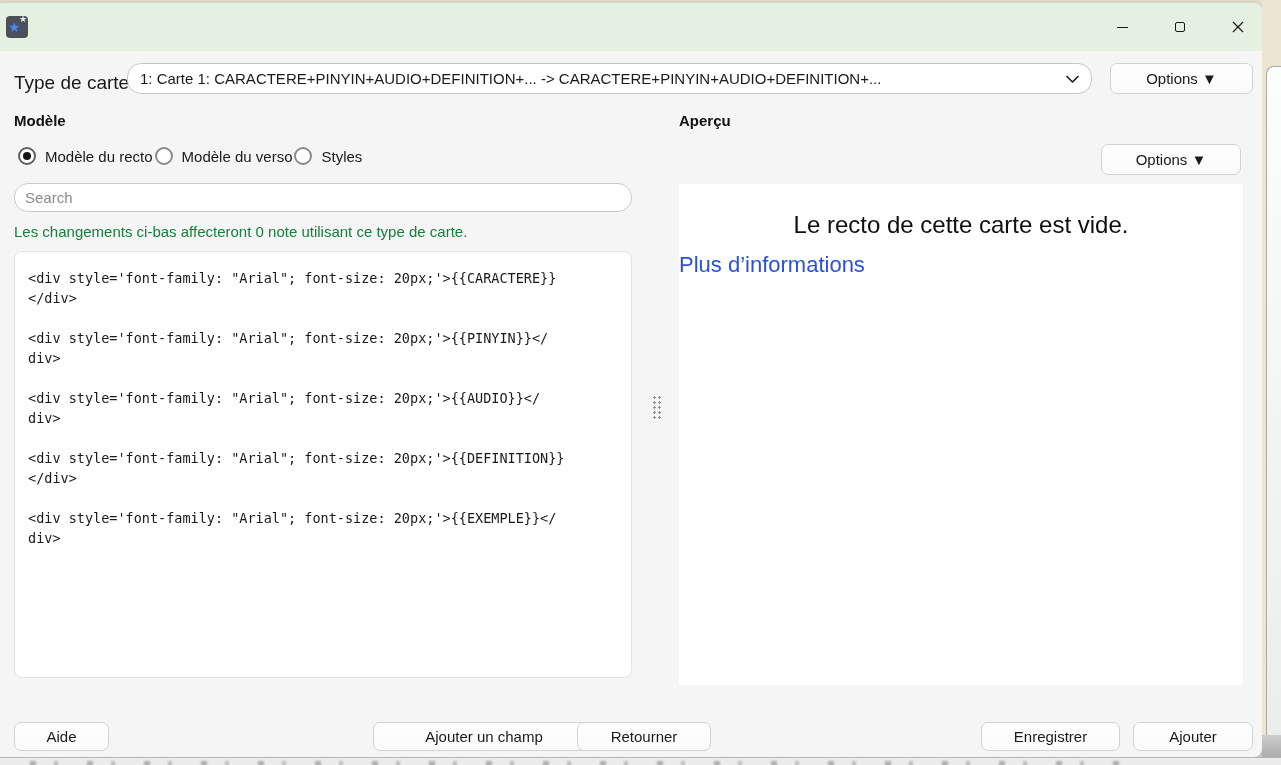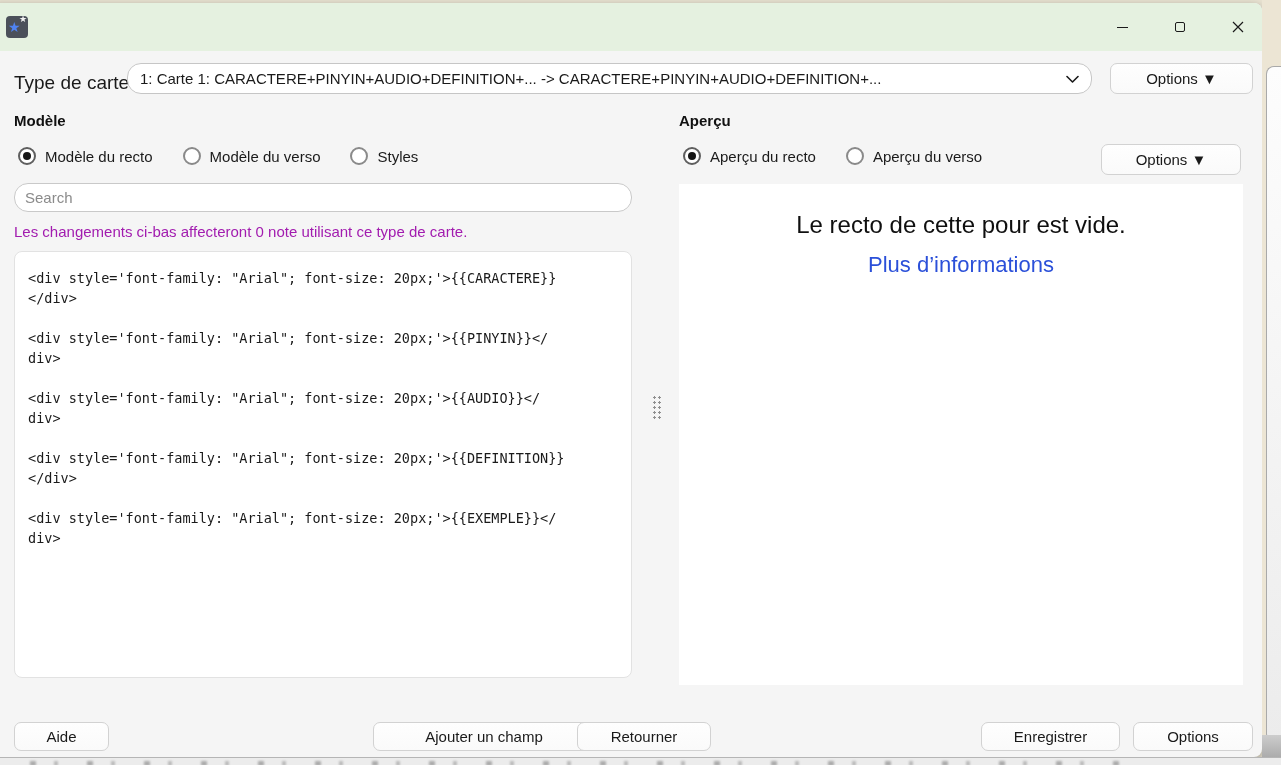--- a/index.html
+++ b/index.html
@@ -77,36 +77,36 @@
     background:linear-gradient(180deg,#fefefe,#fafafa);
     border:1px solid #d2d2d2; border-radius:7px;
     font-size:15px; color:#1a1a1a; text-align:center;
     display:flex; align-items:center; justify-content:center;
     font-family:inherit;
   }
   .options-top { position:absolute; left:1120px; top:60px; width:143px; height:31px; }
 
   
   .section-title { position:absolute; font-size:15px; font-weight:bold; color:#111; }
-  .radio-row { position:absolute; display:flex; align-items:center; gap:30px; }
+  .radio-row { position:absolute; display:flex; align-items:center; gap:2px; }
   .radio-item { display:flex; align-items:center; gap:9px; font-size:15px; }
   .radio-circle { width:18px; height:18px; border-radius:50%;
     border:2px solid #8a8a8a; background:#fff; position:relative; flex:0 0 auto; }
   .radio-circle.selected { border-color:#5f5f5f; }
   .radio-circle.selected::after { content:""; position:absolute; left:3px; top:3px;
     width:8px; height:8px; border-radius:50%; background:#161616; }
 
   
   .search-input {
     position:absolute; left:24px; top:180px; width:618px; height:29px;
     border:1px solid #c9c9c9; border-radius:14px; background:#fff;
     font-size:15px; padding:0 10px; font-family:inherit; color:#1a1a1a; outline:none;
   }
   .search-input::placeholder { color:#8b8b8b; }
-  .notice { position:absolute; left:24px; top:220px; font-size:15px; color:#a21caf; }
+  .notice { position:absolute; left:24px; top:220px; font-size:15px; color:#15803d; }
 
   .code-box {
     position:absolute; left:24px; top:248px; width:618px; height:427px;
     background:#fff; border:1px solid #e2e2e2; border-radius:8px;
     padding:16px 10px 10px 13px; overflow:hidden;
   }
   .code-line {
     font-family:"DejaVu Sans Mono","Liberation Mono",monospace;
     font-size:13.5px; line-height:20px; min-height:20px;
     white-space:pre; color:#1a1a1a;
@@ -122,21 +122,21 @@
   
   .options-preview { position:absolute; left:1111px; top:141px; width:140px; height:31px; }
   .preview-area {
     position:absolute; left:689px; top:181px; width:564px; height:501px;
     background:#ffffff;
   }
   .preview-empty {
     margin-top:27px; text-align:center; font-size:24px; color:#0f0f0f;
   }
   .preview-link {
-    margin-top:13px; text-align:center; font-size:22px; color:#2b50d9;
+    margin-top:13px; font-size:22px; color:#2b50d9;
   }
 
   
   .footer-btn { position:absolute; top:719px; height:29px; }
   .btn-help { left:24px; width:95px; }
   .btn-addfield { left:383px; width:222px; }
   .btn-flip { left:587px; width:134px; }
   .btn-save { left:991px; width:139px; }
   .btn-cancel { left:1143px; width:120px; }
 </style>
@@ -202,42 +202,32 @@
       <div class="code-line">&lt;div style='font-family: "Arial"; font-size: 20px;'&gt;{{DEFINITION}}</div>
       <div class="code-line">&lt;/div&gt;</div>
       <div class="code-line"></div>
       <div class="code-line">&lt;div style='font-family: "Arial"; font-size: 20px;'&gt;{{EXEMPLE}}&lt;/</div>
       <div class="code-line">div&gt;</div>
     </div>
 
   <div class="splitter"></div>
 
   <span class="section-title" style="left:689px; top:109px;">Aperçu</span>
-  <div class="radio-row" style="left:693px; top:144px;">
-    <label class="radio-item">
-      <span class="radio-circle selected"></span>
-      <span>Aperçu du recto</span>
-    </label>
-    <label class="radio-item">
-      <span class="radio-circle"></span>
-      <span>Aperçu du verso</span>
-    </label>
-  </div>
   <button class="btn options-preview">Options ▼</button>
 
   <div class="preview-area">
-    <div class="preview-empty">Le recto de cette pour est vide.</div>
+    <div class="preview-empty">Le recto de cette carte est vide.</div>
     <div class="preview-link">Plus d’informations</div>
   </div>
 
   <button class="btn footer-btn btn-help">Aide</button>
   <button class="btn footer-btn btn-addfield">Ajouter un champ</button>
   <button class="btn footer-btn btn-flip">Retourner</button>
   <button class="btn footer-btn btn-save">Enregistrer</button>
-  <button class="btn footer-btn btn-cancel">Options</button>
+  <button class="btn footer-btn btn-cancel">Ajouter</button>
 
 </div>
 
 <div class="backdrop-right">
   <div class="backdrop-panel"></div>
   <div class="backdrop-shade"></div>
 </div>
 
 <div class="bottom-strip">
   <div class="marks"></div>

